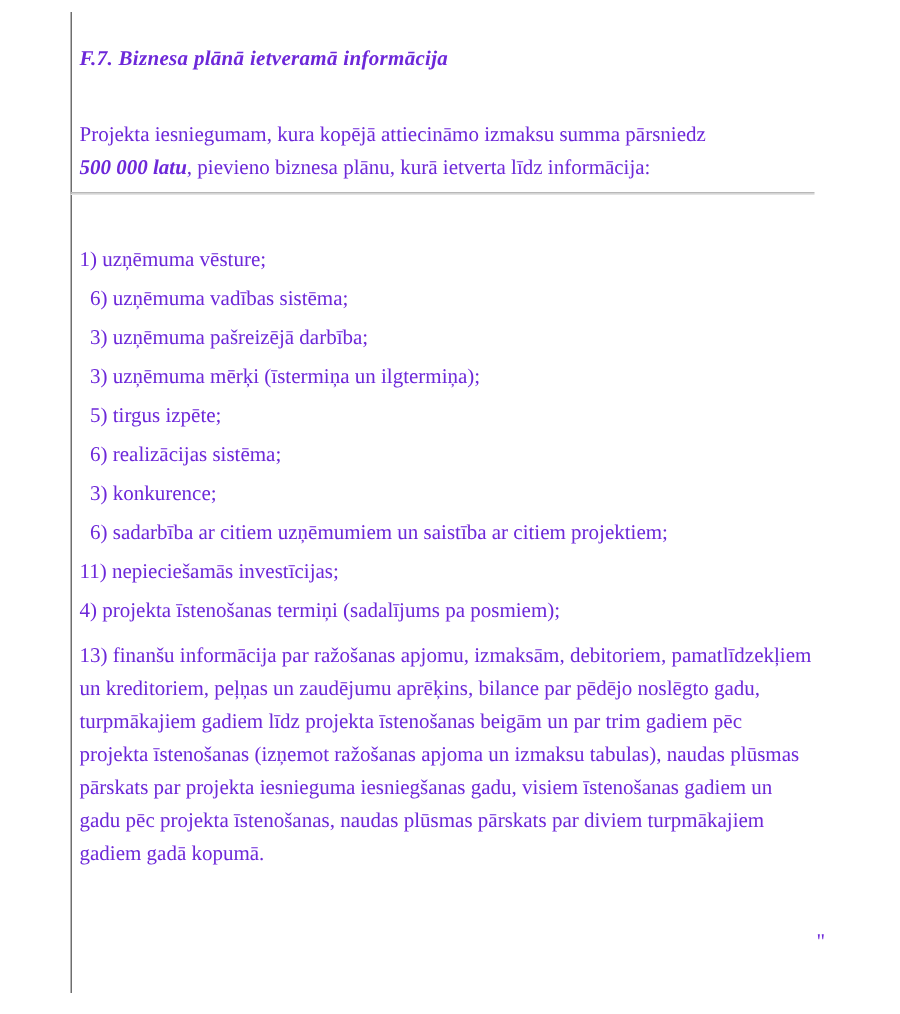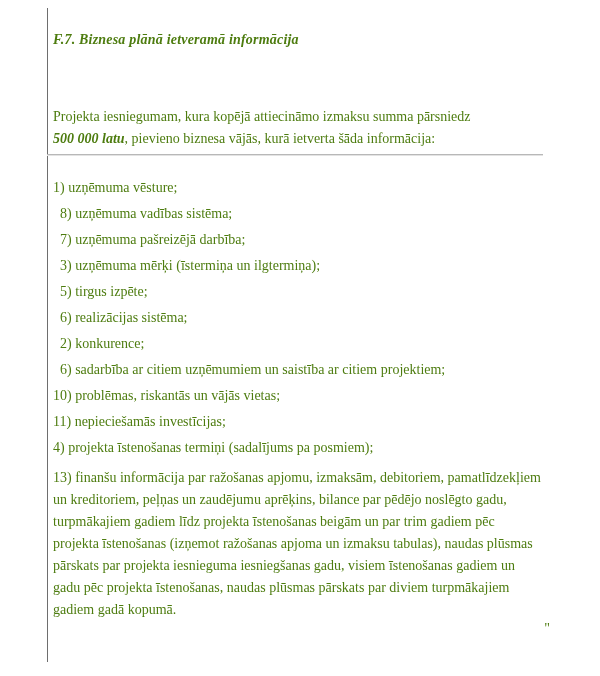--- a/index.html
+++ b/index.html
@@ -6,21 +6,21 @@
     margin: 0;
     padding: 0;
     background: #ffffff;
   }
   .page {
     position: relative;
     width: 600px;
     height: 676px;
     background: #ffffff;
     font-family: "Liberation Serif", "DejaVu Serif", serif;
-    color: #4d7c0f;
+    color: #6d28d9;
     overflow: hidden;
   }
   .vline {
     position: absolute;
     left: 47px;
     top: 8px;
     height: 654px;
     width: 1px;
     background: #6e6e6e;
   }
@@ -31,34 +31,34 @@
     width: 490px;
   }
   .title {
     margin: 32px 0 0 0;
     font-size: 14px;
     font-weight: bold;
     font-style: italic;
     letter-spacing: 0.2px;
   }
   .intro {
-    margin: 58px 0 0 0;
+    margin: 32px 0 0 0;
     font-size: 14px;
     line-height: 22px;
   }
   .intro b { font-weight: bold; font-style: italic; }
   .rule {
     margin: 4px 0 0 -6px;
     width: 496px;
     height: 1px;
     background: #b8b8b8;
     box-shadow: 0 1px 0 #e3e3e3;
   }
   .list {
-    margin-top: 22px;
+    margin-top: 34px;
   }
   .li {
     margin: 0 0 4px 0;
     font-size: 14px;
     line-height: 22px;
   }
   .li.indent { padding-left: 7px; }
   .li.para13 { margin-top: 8px; font-family: Liberation Serif, serif; }
   .closing-quote {
     position: absolute;
@@ -70,34 +70,33 @@
 </style>
 </head>
 <body>
 
 <div class="page">
   <div class="vline"></div>
 
   <div class="content">
     <h1 class="title">F.7. Biznesa plānā ietveramā informācija</h1>
 
-    <p class="intro"><span>Projekta iesniegumam, kura kopējā attiecināmo izmaksu summa pārsniedz</span><br><b>500 000 latu</b><span>, pievieno biznesa vājās, kurā ietverta šāda informācija:</span></p>
+    <p class="intro"><span>Projekta iesniegumam, kura kopējā attiecināmo izmaksu summa pārsniedz</span><br><b>500 000 latu</b><span>, pievieno biznesa plānu, kurā ietverta līdz informācija:</span></p>
 
     <div class="rule"></div>
 
     <div class="list">
       <p class="li">1) uzņēmuma vēsture;</p>
-      <p class="li indent">8) uzņēmuma vadības sistēma;</p>
-      <p class="li indent">7) uzņēmuma pašreizējā darbība;</p>
+      <p class="li indent">6) uzņēmuma vadības sistēma;</p>
+      <p class="li indent">3) uzņēmuma pašreizējā darbība;</p>
       <p class="li indent">3) uzņēmuma mērķi (īstermiņa un ilgtermiņa);</p>
       <p class="li indent">5) tirgus izpēte;</p>
       <p class="li indent">6) realizācijas sistēma;</p>
-      <p class="li indent">2) konkurence;</p>
+      <p class="li indent">3) konkurence;</p>
       <p class="li indent">6) sadarbība ar citiem uzņēmumiem un saistība ar citiem projektiem;</p>
-      <p class="li">10) problēmas, riskantās un vājās vietas;</p>
       <p class="li">11) nepieciešamās investīcijas;</p>
       <p class="li">4) projekta īstenošanas termiņi (sadalījums pa posmiem);</p>
       <p class="li para13">13) finanšu informācija par ražošanas apjomu, izmaksām, debitoriem, pamatlīdzekļiem un kreditoriem, peļņas un zaudējumu aprēķins, bilance par pēdējo noslēgto gadu, turpmākajiem gadiem līdz projekta īstenošanas beigām un par trim gadiem pēc projekta īstenošanas (izņemot ražošanas apjoma un izmaksu tabulas), naudas plūsmas pārskats par projekta iesnieguma iesniegšanas gadu, visiem īstenošanas gadiem un gadu pēc projekta īstenošanas, naudas plūsmas pārskats par diviem turpmākajiem gadiem gadā kopumā.</p>
     </div>
   </div>
 
   <span class="closing-quote">"</span>
 </div>
 
 </body></html>

